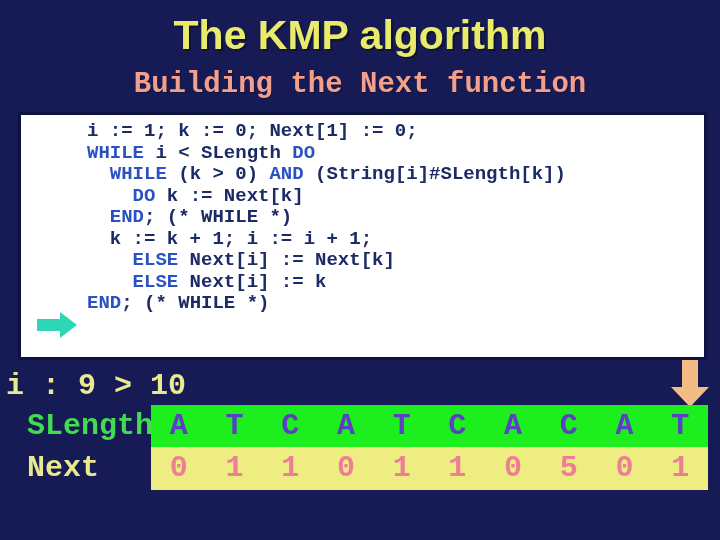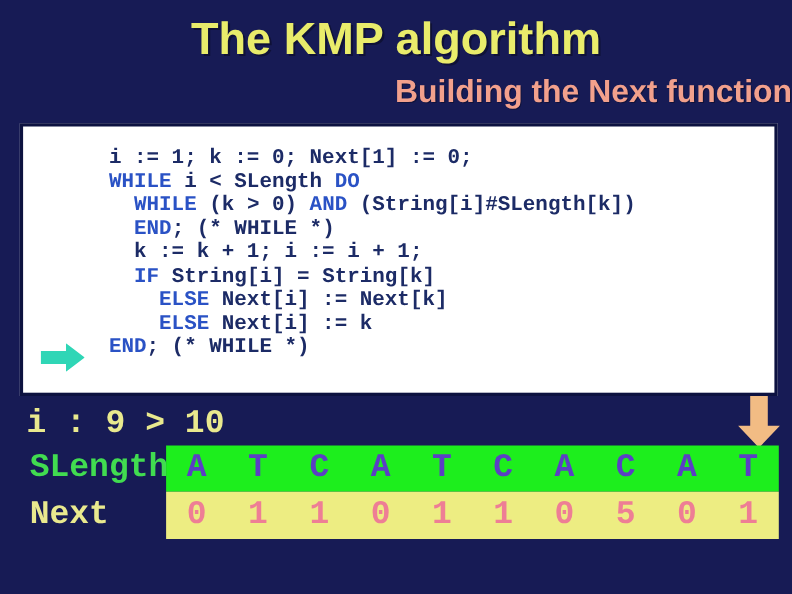--- a/index.html
+++ b/index.html
@@ -8,45 +8,46 @@
     background:var(--bg);
     font-family:"Liberation Sans",sans-serif;
   }
   .title{
     position:absolute;top:12px;left:0;width:720px;text-align:center;
     font-size:41px;font-weight:bold;color:var(--title);
     text-shadow:2px 2px 0 rgba(0,0,0,0.35);
     letter-spacing:0px;
   }
   .subtitle{
-    position:absolute;top:68px;left:0;width:720px;text-align:right;
+    position:absolute;top:68px;left:0;width:720px;text-align:center;
     font-size:29px;font-weight:bold;color:var(--subtitle);
     text-shadow:1px 1px 0 rgba(0,0,0,0.3);
+    font-family:Liberation Mono, monospace;
   }
   .code-panel{
     position:absolute;left:18px;top:112px;width:689px;height:248px;
     background:var(--panel_bg);border:3px solid var(--panel_border);
     box-sizing:border-box;
   }
   .code{
-    margin:12px;padding:6px 0 0 66px;
+    margin:0;padding:6px 0 0 66px;
     font-family:"Liberation Mono",monospace;font-weight:bold;
     font-size:19px;line-height:21.5px;color:var(--code_text);
   }
   .code-line{white-space:pre;}
   .code-line .kw{color:var(--code_keyword);}
   .arrow-svg{position:absolute;display:block;}
   #code-pointer{left:37px;top:312px;}
   #column-pointer{left:671px;top:360px;}
   .mono-label{
     position:absolute;font-family:"Liberation Mono",monospace;
     font-weight:bold;font-size:30px;color:var(--label_yellow);
     white-space:pre;
   }
-  #i-state{left:24px;top:369px;}
+  #i-state{left:6px;top:369px;}
   #k-state{left:22px;top:492px;}
   #string-label{left:27px;top:405px;height:42px;line-height:42px;color:var(--label_green);}
   #next-label{left:27px;top:447px;height:43px;line-height:43px;}
   .table{
     position:absolute;left:151px;top:405px;width:557px;
   }
   .trow{display:flex;width:557px;}
   .trow .cell{
     flex:1 1 0;text-align:center;
     font-family:"Liberation Mono",monospace;font-weight:bold;font-size:30px;
@@ -60,23 +61,23 @@
 <div id="slide">
 
   <div class="title">The KMP algorithm</div>
   <div class="subtitle">Building the Next function</div>
 
   <div class="code-panel">
     <div class="code">
         <div class="code-line"><span>i := 1; k := 0; Next[1] := 0;</span></div>
         <div class="code-line"><span class="kw">WHILE</span><span> i &lt; SLength </span><span class="kw">DO</span></div>
         <div class="code-line"><span>  </span><span class="kw">WHILE</span><span> (k &gt; 0) </span><span class="kw">AND</span><span> (String[i]#SLength[k])</span></div>
+        <div class="code-line"><span>    </span><span class="kw">DO</span><span> k := Next[k]</span></div>
         <div class="code-line"><span>  </span><span class="kw">END</span><span>; (* WHILE *)</span></div>
         <div class="code-line"><span>  k := k + 1; i := i + 1;</span></div>
-        <div class="code-line"><span>  </span><span class="kw">IF</span><span> String[i] = String[k]</span></div>
         <div class="code-line"><span>    </span><span class="kw">ELSE</span><span> Next[i] := Next[k]</span></div>
         <div class="code-line"><span>    </span><span class="kw">ELSE</span><span> Next[i] := k</span></div>
         <div class="code-line"><span class="kw">END</span><span>; (* WHILE *)</span></div>
       </div>
   </div>
 
   <svg id="code-pointer" class="arrow-svg" width="40" height="26" viewBox="0 0 40 26">
     <polygon points="0,7 23,7 23,0 40,13 23,26 23,19 0,19" fill="#2fd6b6"></polygon>
   </svg>
 

